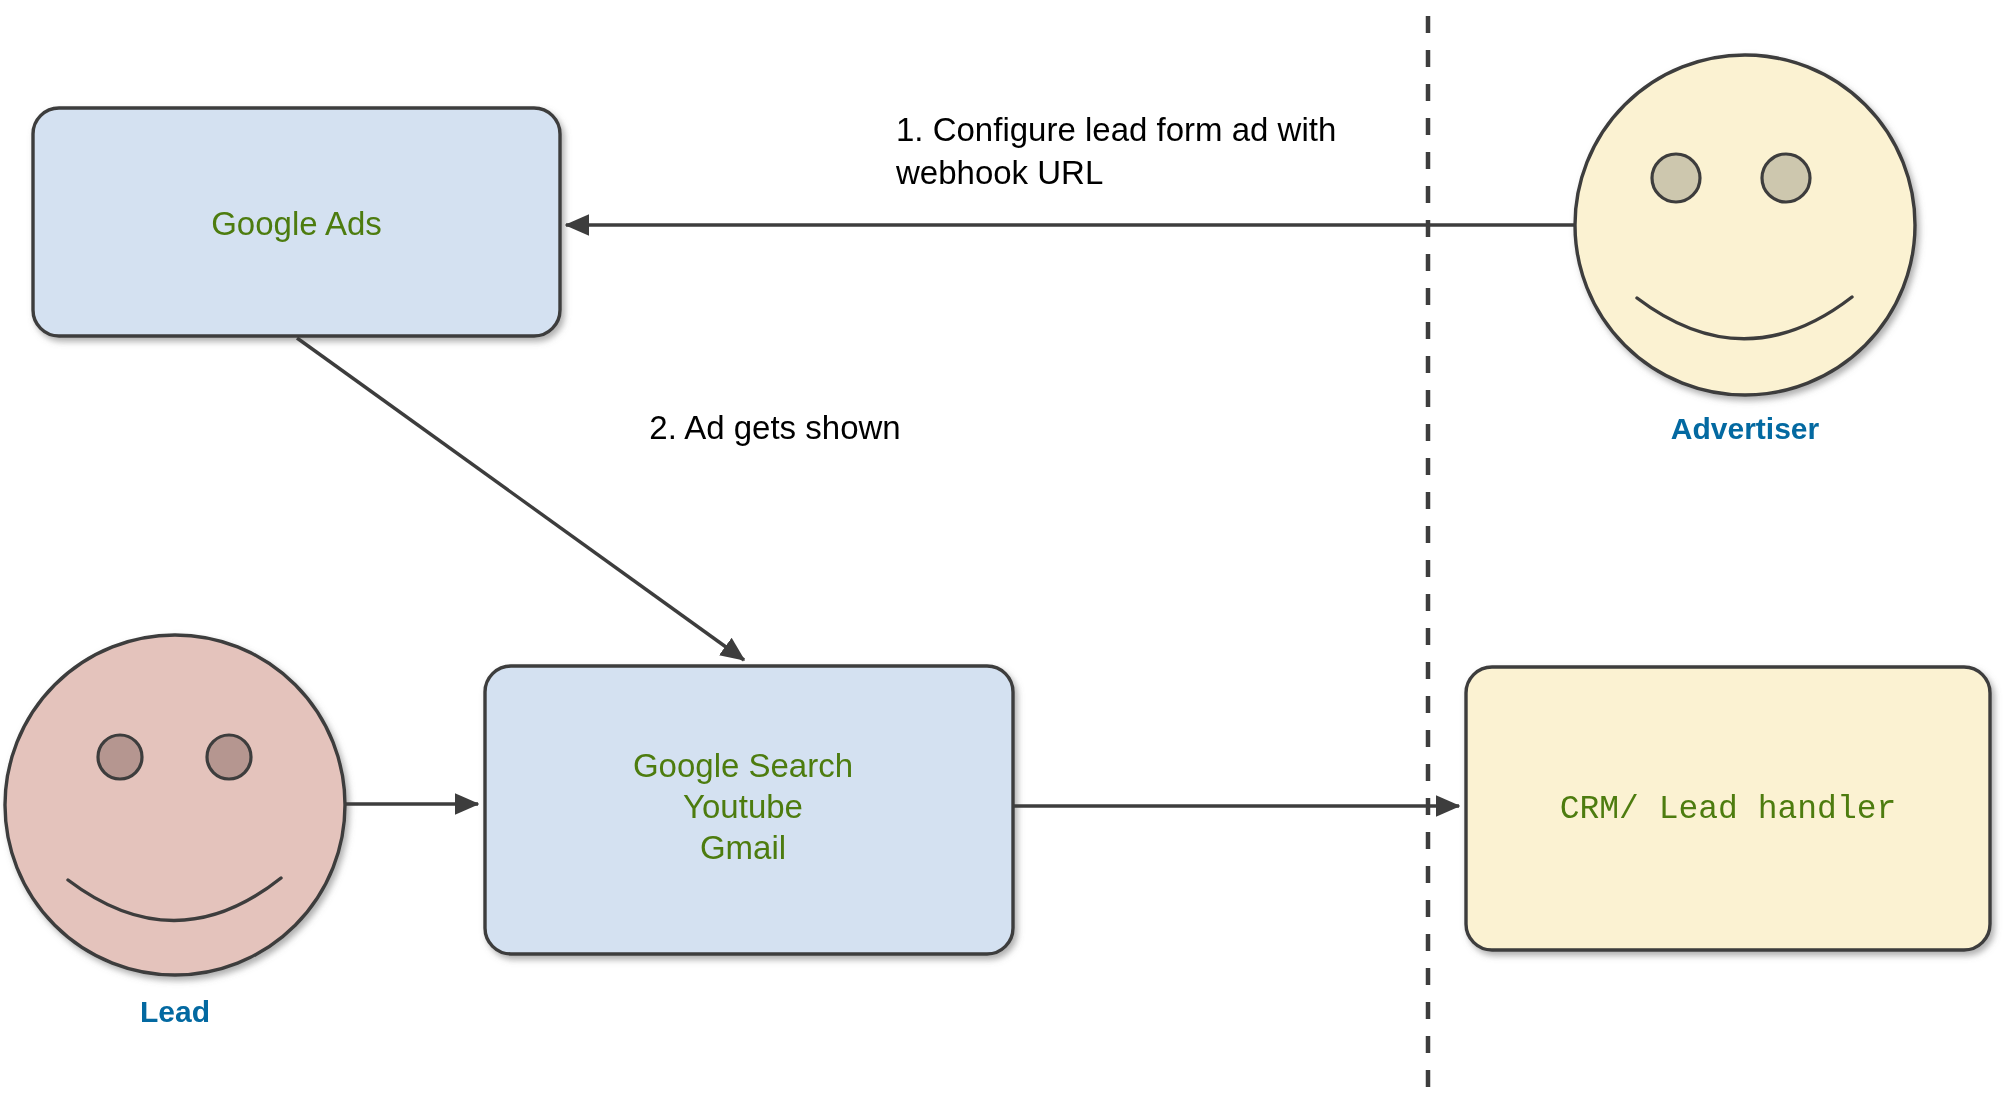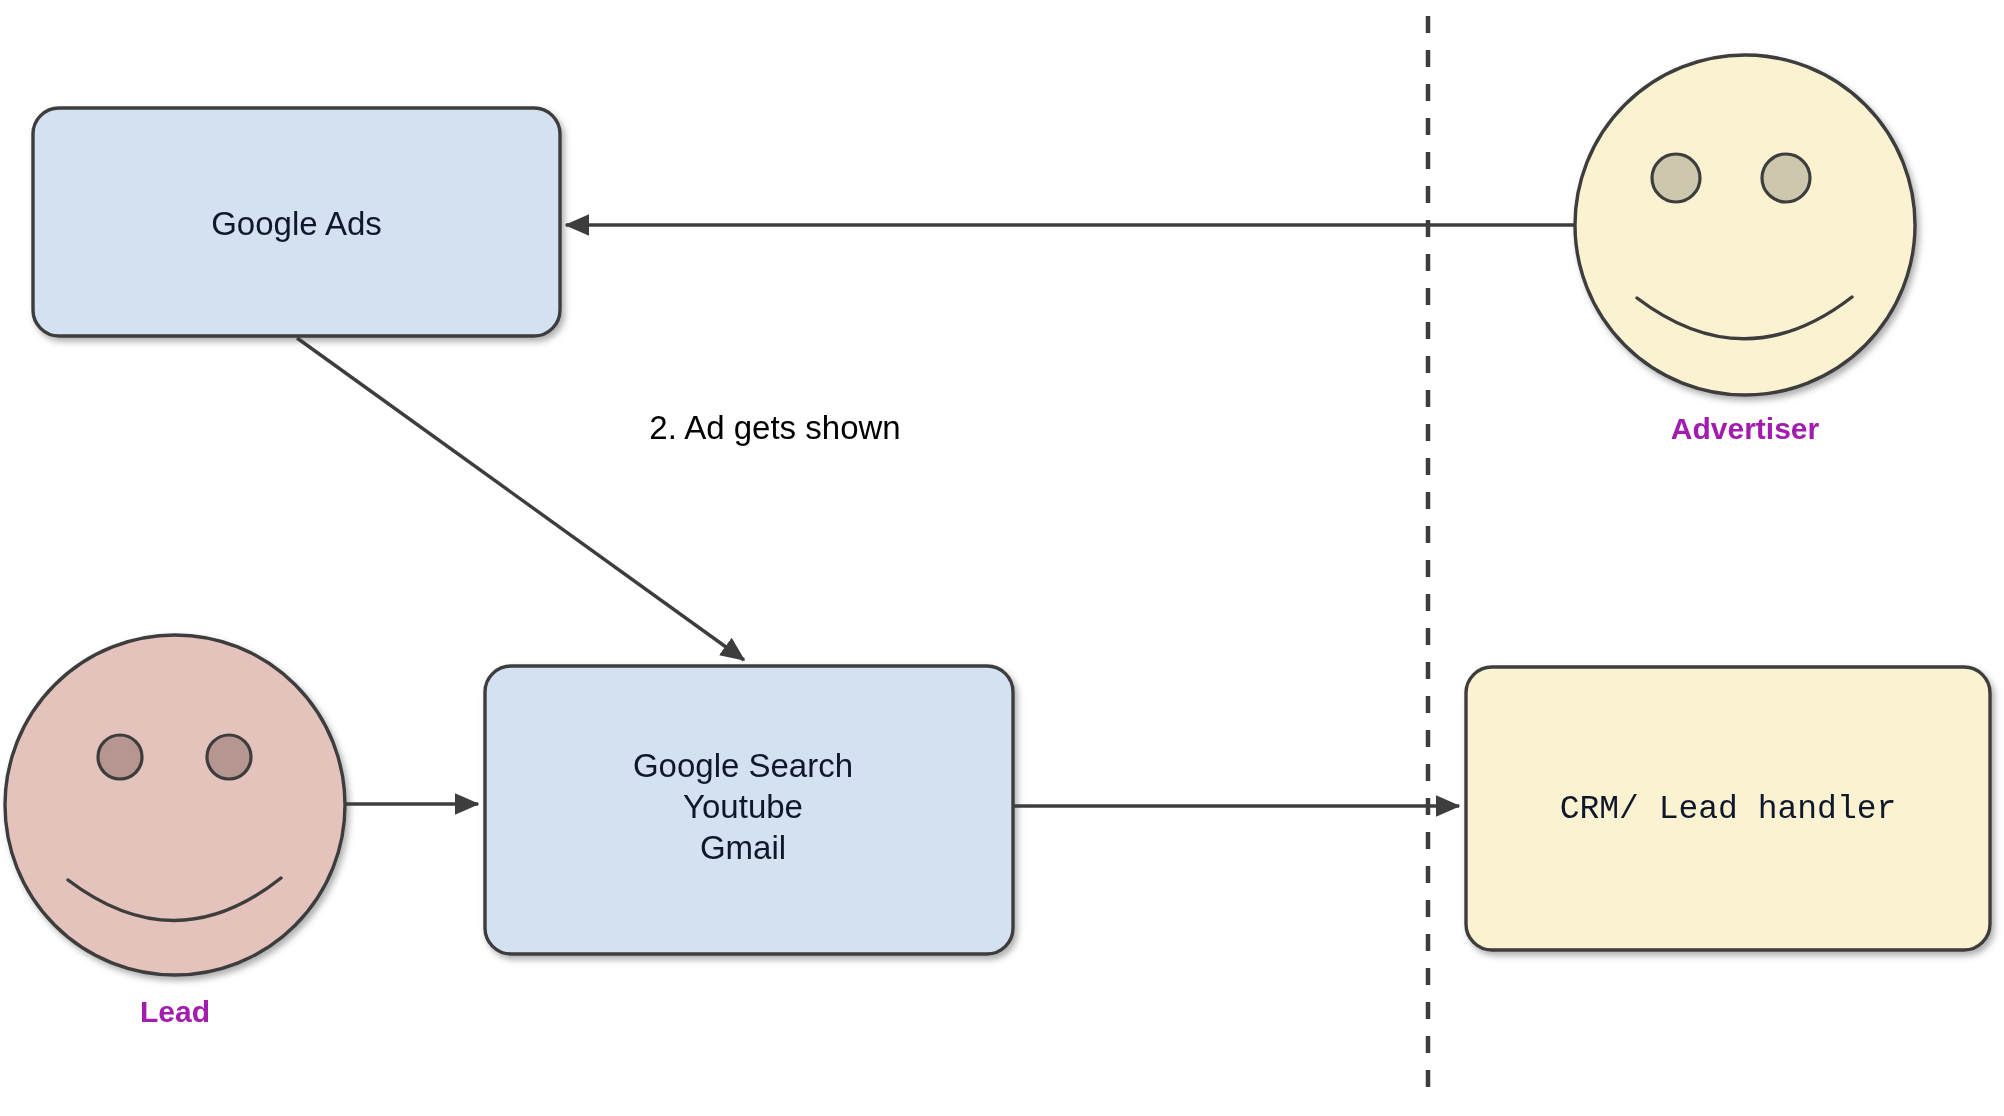--- a/index.html
+++ b/index.html
@@ -19,37 +19,37 @@
     left:0;top:0;
     width:2004px;
     height:1116px;
     pointer-events:none;
   }
   .node-label{
     position:absolute;
     text-align:center;
     font-size:33px;
     line-height:41px;
-    color:#0f172a;
+    color:#4d7c0f;
     white-space:pre-line;
     pointer-events:none;
   }
   .edge-label{
     position:absolute;
     font-size:33px;
     line-height:43px;
     color:#000;
     white-space:pre-line;
   }
   .actor-caption{
     position:absolute;
     text-align:center;
     font-size:30px;
     font-weight:bold;
-    color:#a21caf;
+    color:#0369a1;
   }
 </style>
 </head>
 <body>
 
 <div id="canvas">
 
   <svg class="svg-layer" viewBox="0 0 2004 1116">
     <defs>
       <marker id="arrow" viewBox="0 0 10 10" refX="9.4" refY="5" markerWidth="7.2" markerHeight="7.2" orient="auto-start-reverse">
@@ -96,18 +96,20 @@
   <div class="node-label" style="left:485px; top:745px; width:516px;">Google Search
 Youtube
 Gmail</div>
 
   <div class="node-label" style="left:1466px; top:789px; width:524px;font-family:Liberation Mono, monospace;">CRM/ Lead handler</div>
 
   <div class="actor-caption" style="left:1575px; top:412px; width:340px;">Advertiser</div>
 
   <div class="actor-caption" style="left:25px; top:995px; width:300px;">Lead</div>
 
+  <div class="edge-label" style="left:896px; top:108px; width:520px;">1.  Configure lead form ad with
+     webhook URL</div>
 
   <div class="edge-label" style="left:565px; top:406px; width:420px;text-align:center;">2.  Ad gets shown</div>
 
 
 
 </div>
 
 </body></html>

